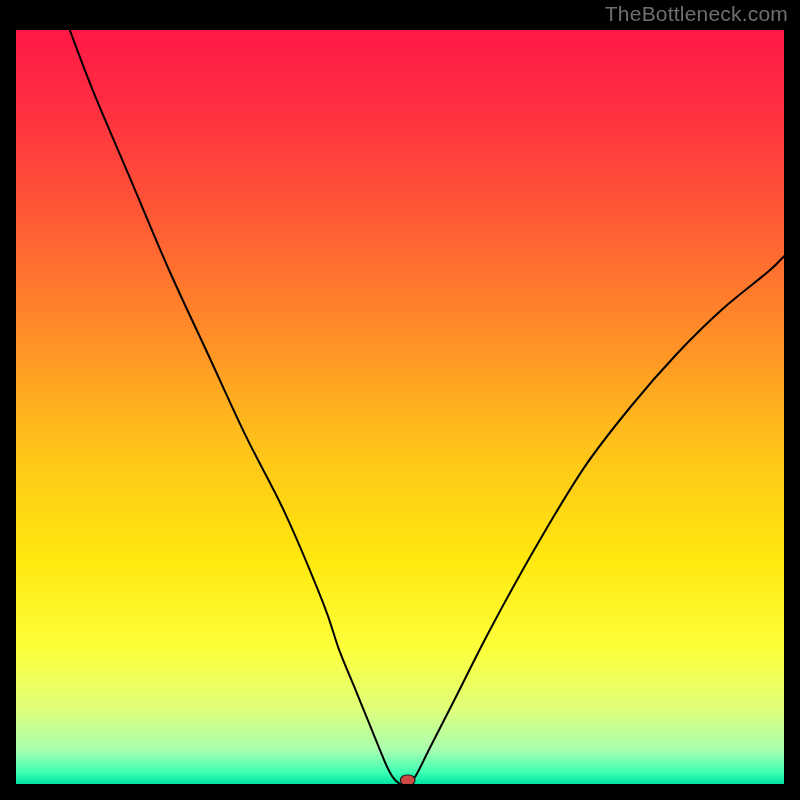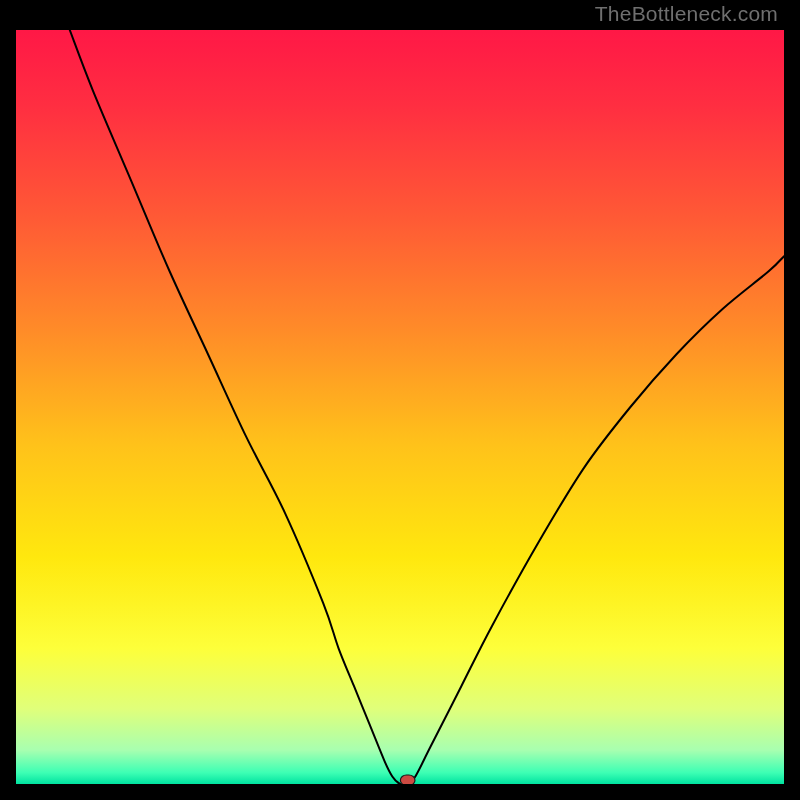--- a/index.html
+++ b/index.html
@@ -38,21 +38,21 @@
     position: absolute;
     left: 0;
     top: 0;
     width: 100%;
     height: 100%;
     overflow: visible;
   }
   .watermark {
     position: absolute;
     top: 2px;
-    right: 22px;
+    right: 12px;
     color: #6f6f6f;
     font-size: 21px;
     font-weight: 500;
     letter-spacing: 0.2px;
     user-select: none;
   }
 </style>
 </head>
 <body>
 

